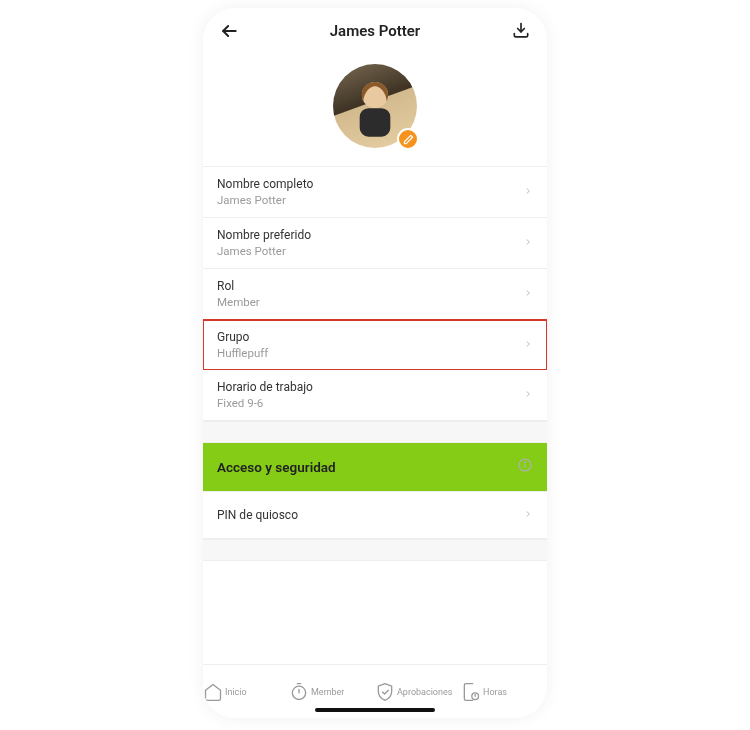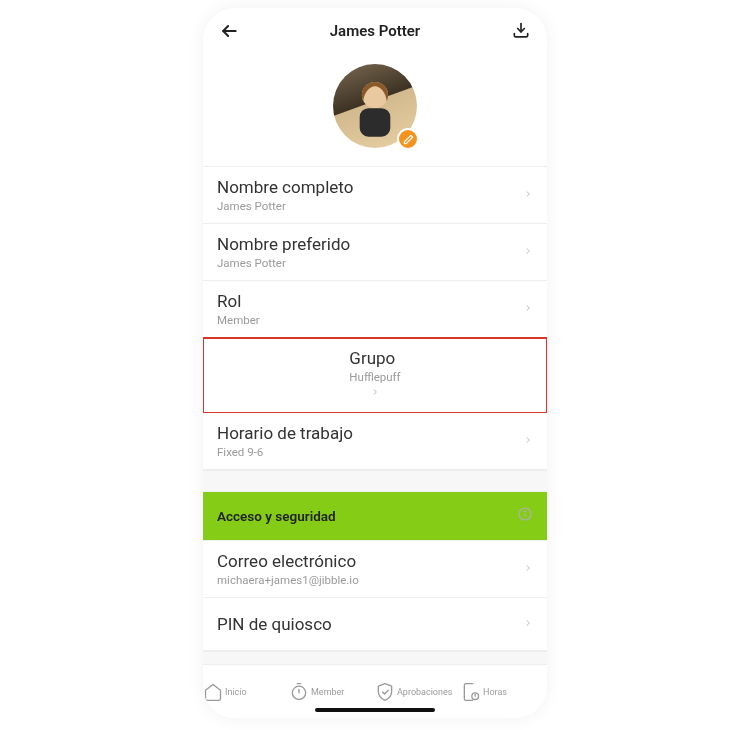--- a/index.html
+++ b/index.html
@@ -62,23 +62,23 @@
     background:#f6921e; display:flex; align-items:center; justify-content:center;
     border:2px solid #fff;
   }
   .row {
     display:flex; align-items:center; justify-content:space-between;
     padding: 10px 14px 10px 14px;
     border-bottom: 1px solid #eee;
     cursor:pointer;
     background:#fff;
   }
-  .row.highlight { border:2px solid #d9362a; border-radius:1px; margin:-1px; padding:9px 13px;flex-direction:column; }
+  .row.highlight { border:2px solid #d9362a; border-radius:1px; margin:-1px; padding:9px 13px; }
   .row .labels { display:flex; flex-direction:column; }
-  .row .label { font-size:17px; color:#333; }
+  .row .label { font-size:12px; color:#333; }
   .row .value { font-size:11.5px; color:#9a9a9a; margin-top:2px; }
   .row.single .label { padding:6px 0; }
   .chevron { color:#c7c7cc; }
   .section-gap { height:22px; background:#f7f7f8; border-bottom:1px solid #eee; border-top:1px solid #eee; }
   .section-header {
     display:flex; align-items:center; justify-content:space-between;
     padding: 14px 14px;
     border-bottom:1px solid #eee;
     background:#84cc16;
   }
@@ -199,29 +199,20 @@
 
     <div class="section-header">
       <span class="sh-title">Acceso y seguridad</span>
       <span class="info-icon"><svg width="16" height="16" viewBox="0 0 24 24" fill="none" stroke="currentColor" stroke-width="1.8">
             <circle cx="12" cy="12" r="9"></circle>
             <line x1="12" y1="11" x2="12" y2="16"></line>
             <circle cx="12" cy="8" r="0.8" fill="currentColor"></circle>
           </svg></span>
     </div>
 
-    <div class="row">
-      <div class="labels">
-        <span class="label">Correo electrónico</span>
-        <span class="value">michaera+james1@jibble.io</span>
-      </div>
-      <span class="chevron"><svg width="10" height="14" viewBox="0 0 24 24" fill="none" stroke="currentColor" stroke-width="2.5">
-            <polyline points="9 18 15 12 9 6"></polyline>
-          </svg></span>
-    </div>
 
 
     <div class="row single">
       <div class="labels">
         <span class="label">PIN de quiosco</span>
       </div>
       <span class="chevron"><svg width="10" height="14" viewBox="0 0 24 24" fill="none" stroke="currentColor" stroke-width="2.5">
             <polyline points="9 18 15 12 9 6"></polyline>
           </svg></span>
     </div>

